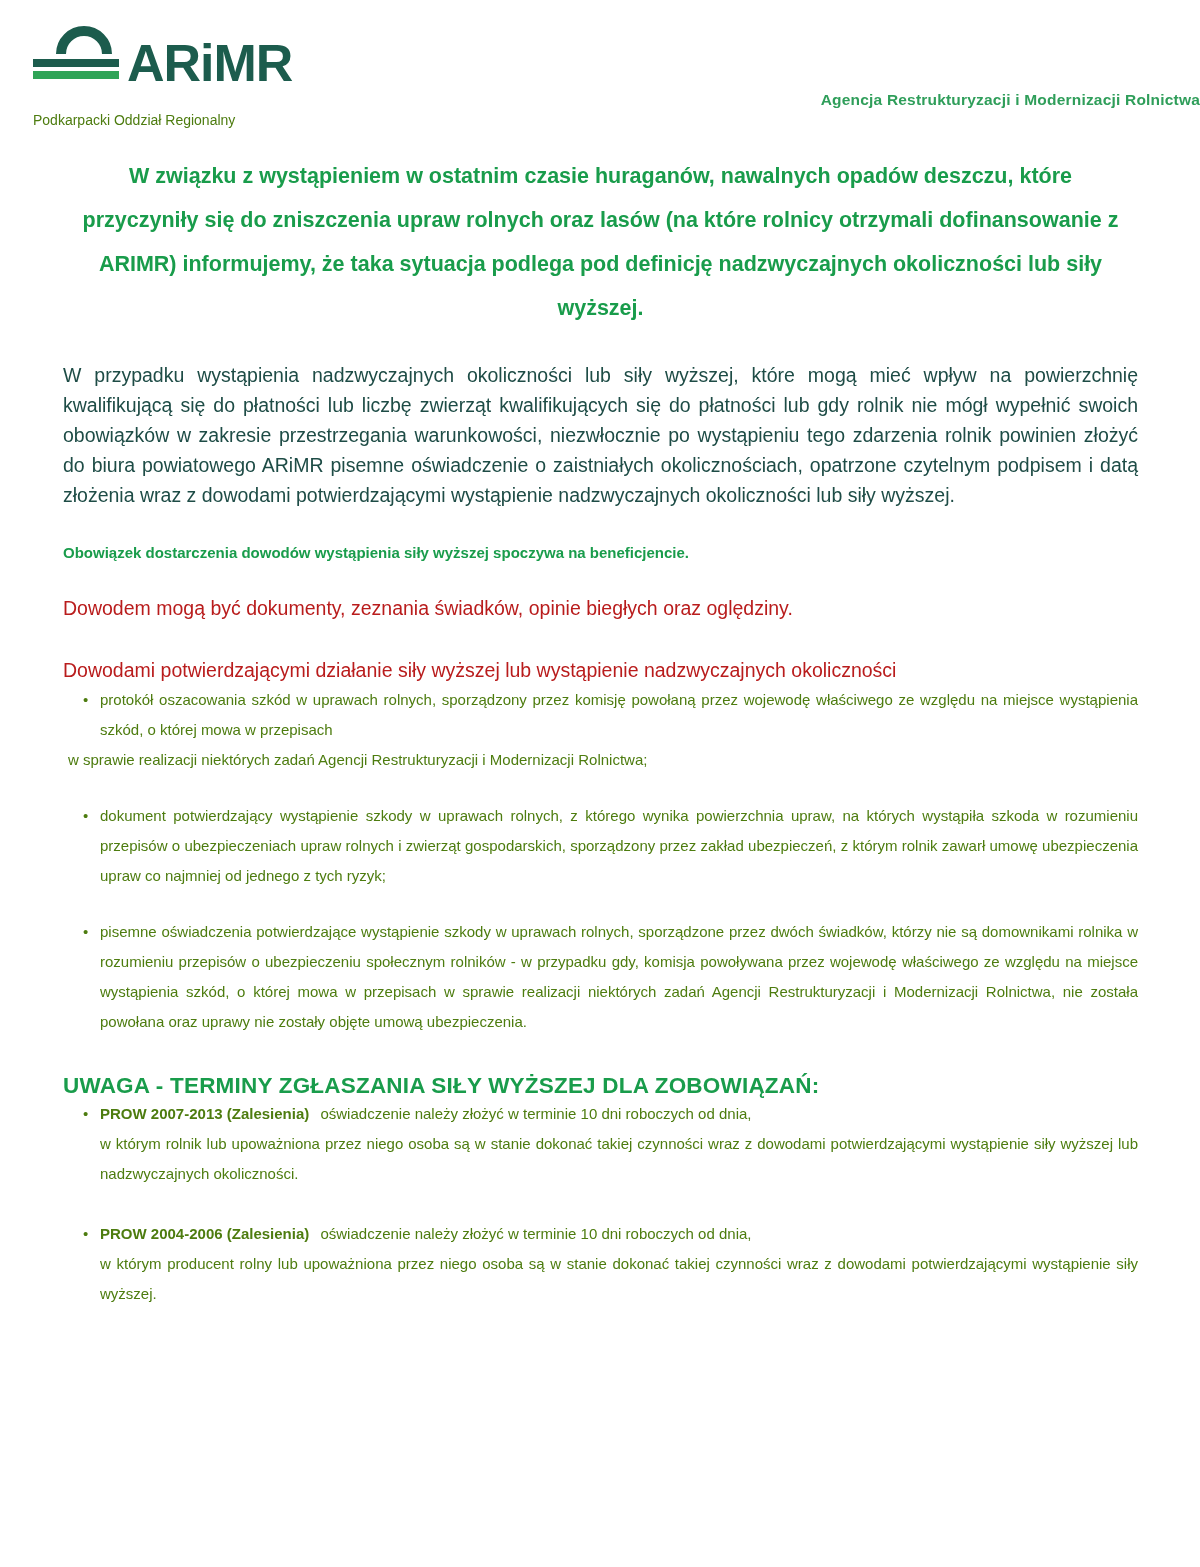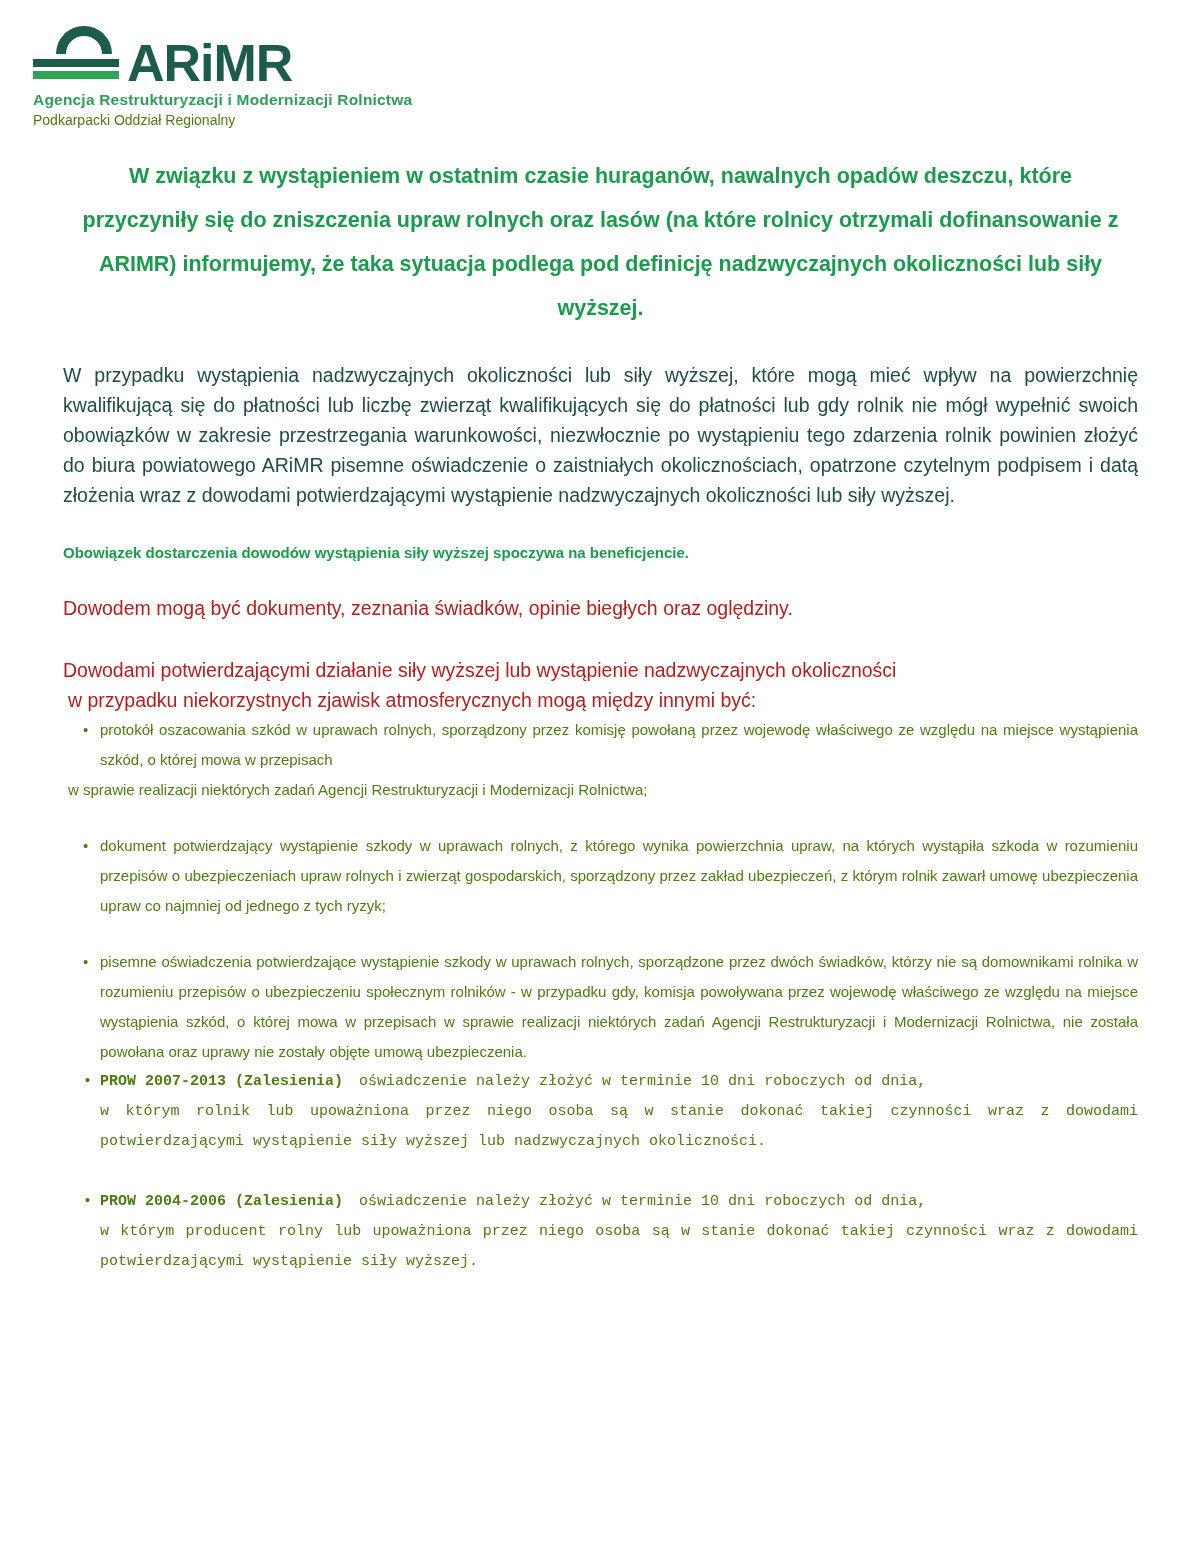--- a/index.html
+++ b/index.html
@@ -25,20 +25,21 @@
     color: #1c5c4d;
     line-height: 0.95;
     transform: translateY(4px);
   }
   .logo-agency {
     margin-top: 7px;
     font-size: 15.5px;
     font-weight: bold;
     color: #2f9e5a;
     letter-spacing: 0.2px;
+    text-align: right;
   }
   .logo-region {
     margin-top: 3px;
     font-size: 14px;
     color: #4d7c0f;
   }
   
   .content { padding: 0 62px 0 63px; }
   .doc-title {
     margin-top: 24px;
@@ -101,21 +102,21 @@
     text-align: left;
   }
   .deadlines-heading {
     margin-top: 36px;
     font-size: 22.5px;
     font-weight: bold;
     letter-spacing: 0.2px;
     color: #199c4b;
   }
   .deadline-list { margin-top: 26px; }
-  .deadline-list li { text-align: left; font-family: Liberation Mono, monospace; }
+  .deadline-list li { text-align: left; }
   .deadline-list li + li { margin-top: 30px; }
   .program-name {
     font-weight: bold;
     margin-right: 7px;
   }
 </style>
 </head>
 <body>
 
 <div class="page">
@@ -141,36 +142,36 @@
     <p class="intro">W związku z wystąpieniem w ostatnim czasie huraganów, nawalnych opadów deszczu, które przyczyniły się do zniszczenia upraw rolnych oraz lasów (na które rolnicy otrzymali dofinansowanie z ARIMR) informujemy, że taka sytuacja podlega pod definicję nadzwyczajnych okoliczności lub siły wyższej.</p>
 
     <p class="body-par">W przypadku wystąpienia nadzwyczajnych okoliczności lub siły wyższej, które mogą mieć wpływ na powierzchnię kwalifikującą się do płatności lub liczbę zwierząt kwalifikujących się do płatności lub gdy rolnik nie mógł wypełnić swoich obowiązków w zakresie przestrzegania warunkowości, niezwłocznie po wystąpieniu tego zdarzenia rolnik powinien złożyć do biura powiatowego ARiMR pisemne oświadczenie o zaistniałych okolicznościach, opatrzone czytelnym podpisem i datą złożenia wraz z dowodami potwierdzającymi wystąpienie nadzwyczajnych okoliczności lub siły wyższej.</p>
 
     <p class="green-heading">Obowiązek dostarczenia dowodów wystąpienia siły wyższej spoczywa na beneficjencie.</p>
 
     <p class="note">Dowodem mogą być dokumenty, zeznania świadków, opinie biegłych oraz oględziny.</p>
 
     <p class="note">
       <span class="line-block">Dowodami potwierdzającymi działanie siły wyższej lub wystąpienie nadzwyczajnych okoliczności</span>
-      <span class="line-block indent-space">w przypadku niekorzystnych zjawisk atmosferycznych mogą między innymi być:</span>
     </p>
 
     <ul class="doc-list evidence-list">
       <li>
         <span>protokół oszacowania szkód w uprawach rolnych, sporządzony przez komisję powołaną przez wojewodę właściwego ze względu na miejsce wystąpienia szkód, o której mowa w przepisach</span>
         <span class="li-outdent">w sprawie realizacji niektórych zadań Agencji Restrukturyzacji i Modernizacji Rolnictwa;</span>
       </li>
       <li>
         <span>dokument potwierdzający wystąpienie szkody w uprawach rolnych, z którego wynika powierzchnia upraw, na których wystąpiła szkoda w rozumieniu przepisów o ubezpieczeniach upraw rolnych i zwierząt gospodarskich, sporządzony przez zakład ubezpieczeń, z którym rolnik zawarł umowę ubezpieczenia upraw co najmniej od jednego z tych ryzyk;</span>
       </li>
       <li>
         <span>pisemne oświadczenia potwierdzające wystąpienie szkody w uprawach rolnych, sporządzone przez dwóch świadków, którzy nie są domownikami rolnika w rozumieniu przepisów o ubezpieczeniu społecznym rolników - w przypadku gdy, komisja powoływana przez wojewodę właściwego ze względu na miejsce wystąpienia szkód, o której mowa w przepisach w sprawie realizacji niektórych zadań Agencji Restrukturyzacji i Modernizacji Rolnictwa, nie została powołana oraz uprawy nie zostały objęte umową ubezpieczenia.</span>
       </li>
     </ul>
 
+    <p class="deadlines-heading">UWAGA - TERMINY ZGŁASZANIA SIŁY WYŻSZEJ DLA ZOBOWIĄZAŃ:</p>
 
     <ul class="doc-list deadline-list">
       <li>
         <span class="program-name">PROW 2007-2013 (Zalesienia)</span>
         <span>oświadczenie należy złożyć w terminie 10 dni roboczych od dnia,</span>
         <span class="line-block">w którym rolnik lub upoważniona przez niego osoba są w stanie dokonać takiej czynności wraz z dowodami potwierdzającymi wystąpienie siły wyższej lub nadzwyczajnych okoliczności.</span>
       </li>
       <li>
         <span class="program-name">PROW 2004-2006 (Zalesienia)</span>
         <span>oświadczenie należy złożyć w terminie 10 dni roboczych od dnia,</span>

